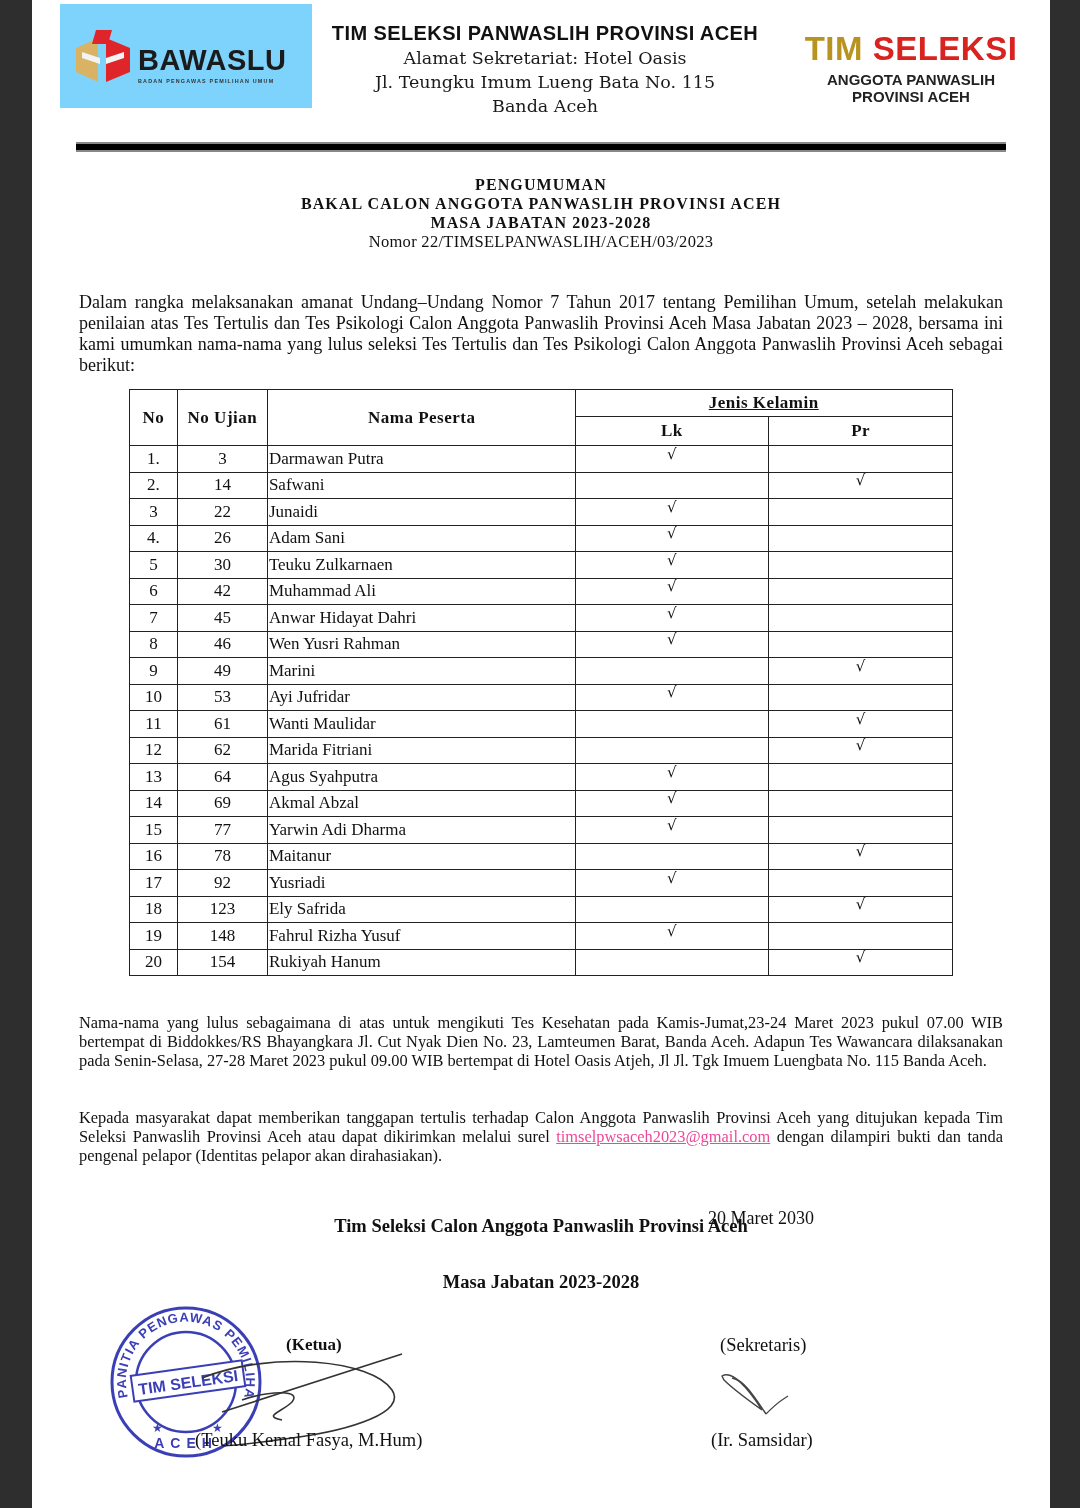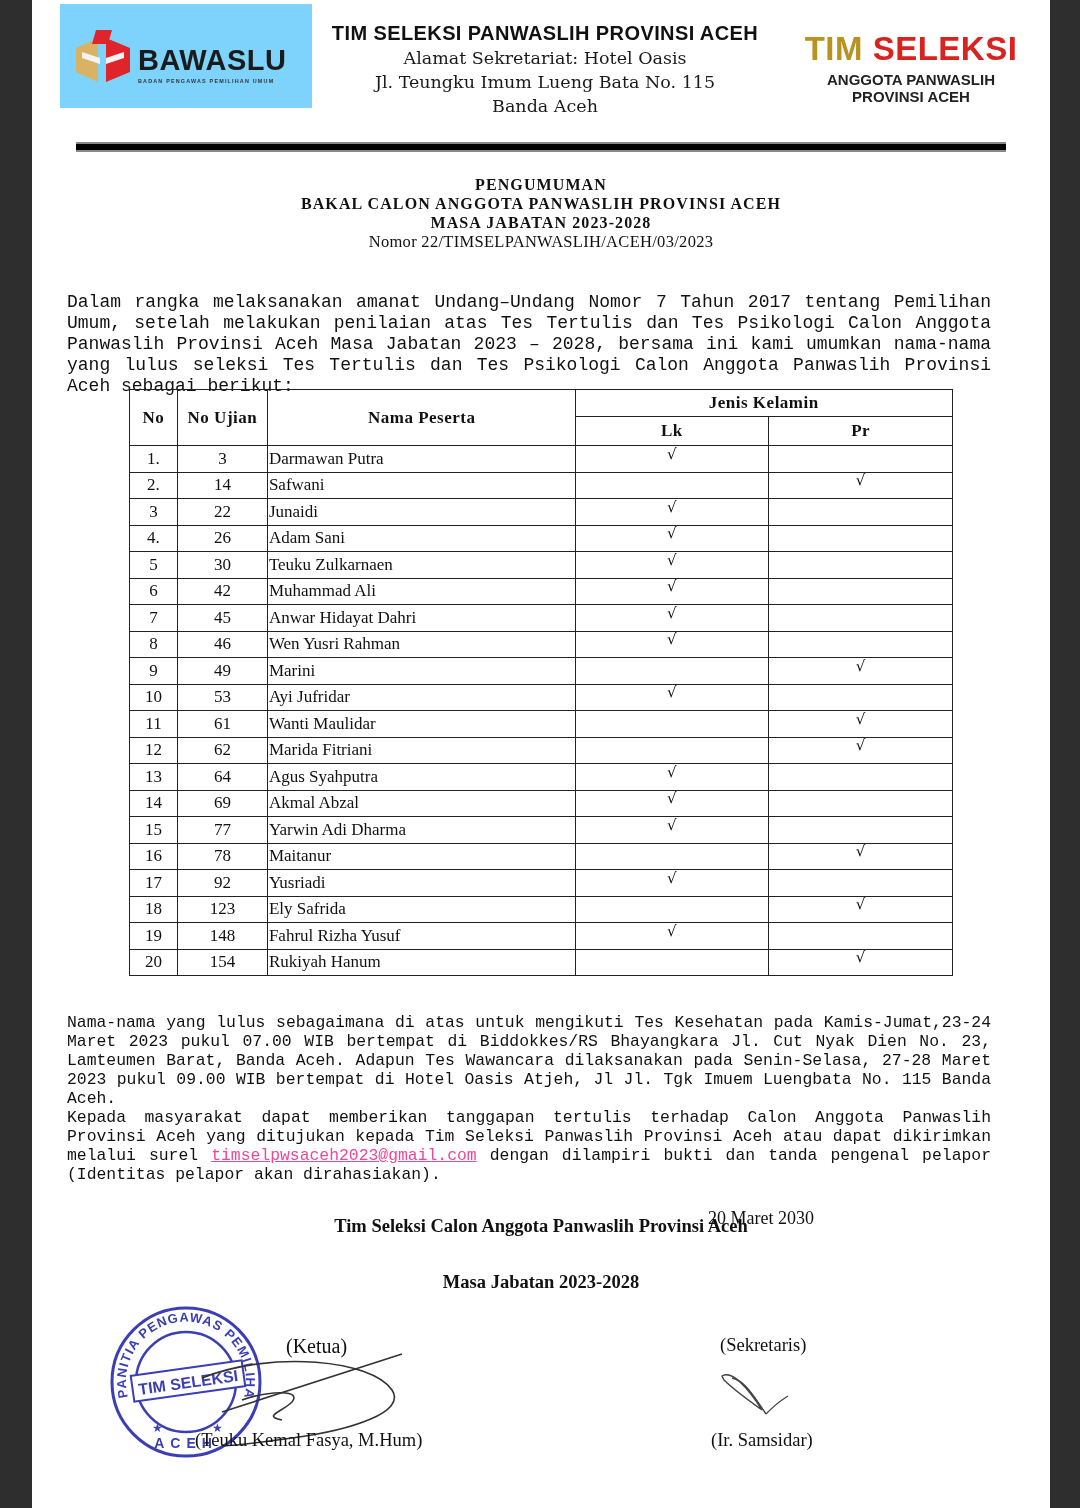--- a/index.html
+++ b/index.html
@@ -68,52 +68,52 @@
   
   .title-block {
     position: absolute; left: 0; top: 175px; width: 1018px; text-align: center;
   }
   .title-block .b {
     font-weight: bold; font-size: 16px; letter-spacing: 1.1px; line-height: 19px;
   }
   .title-block .n { font-size: 16.5px; line-height: 20px; letter-spacing: 0.3px; }
   
   .para {
-    position: absolute; left: 35px; width: 924px;
+    position: absolute; left: 47px; width: 924px;
     font-size: 18px; line-height: 21px; text-align: justify;
-    text-align-last: left; color: #111; font-family: Liberation Mono, monospace;
+    text-align-last: left; color: #111;
   }
   .para.p1 { top: 292px; }
   .para.p2 { top: 1013px; font-size: 16.4px; line-height: 19px; }
   .para.p3 { top: 1108px; font-size: 16.4px; line-height: 19px; }
   .para a { color: #ec4899; text-decoration: underline; }
   
   table.res {
     position: absolute; left: 97px; top: 389px;
     width: 824px; border-collapse: collapse;
     font-size: 17px;
   }
   table.res td, table.res th {
     border: 1.5px solid #222; padding: 0; height: 25.5px;
   }
   table.res th { font-weight: bold; font-size: 17px; letter-spacing: 0.5px; }
   table.res .c-no { width: 47px; text-align: center; }
   table.res .c-uj { width: 89px; text-align: center; }
   table.res .c-nm { width: 306px; text-align: left; padding-left: 1px; }
   table.res .c-lk { width: 193px; text-align: center; }
   table.res .c-pr { width: 183px; text-align: center; }
-  table.res th.jk { height: 26px; }
+  table.res th.jk { height: 26px; text-decoration: underline; }
   table.res th.sub { height: 27px; }
   table.res th.tall { height: 55px; }
   .check { font-family: "DejaVu Serif", serif; font-size: 15px; position: relative; top: -5px; }
   
   .date { position: absolute; left: 676px; top: 1208px; font-size: 18px; }
   .sig-t1 { position: absolute; left: 0; top: 1216px; width: 1018px; text-align: center; font-weight: bold; font-size: 18.5px; }
   .sig-t2 { position: absolute; left: 0; top: 1272px; width: 1018px; text-align: center; font-weight: bold; font-size: 18.5px; }
-  .role-l { position: absolute; left: 254px; top: 1335px; font-size: 20px; }
+  .role-l { position: absolute; left: 254px; top: 1335px; font-size: 17px; font-weight: bold; }
   .role-r { position: absolute; left: 688px; top: 1335px; font-size: 18.5px; }
   .name-l { position: absolute; left: 163px; top: 1430px; font-size: 18.5px; }
   .name-r { position: absolute; left: 679px; top: 1430px; font-size: 18.5px; }
   .stamp { position: absolute; left: 74px; top: 1302px; }
   .scribble-l { position: absolute; left: 150px; top: 1350px; }
   .scribble-r { position: absolute; left: 686px; top: 1370px; }
 </style>
 </head>
 <body>
 

